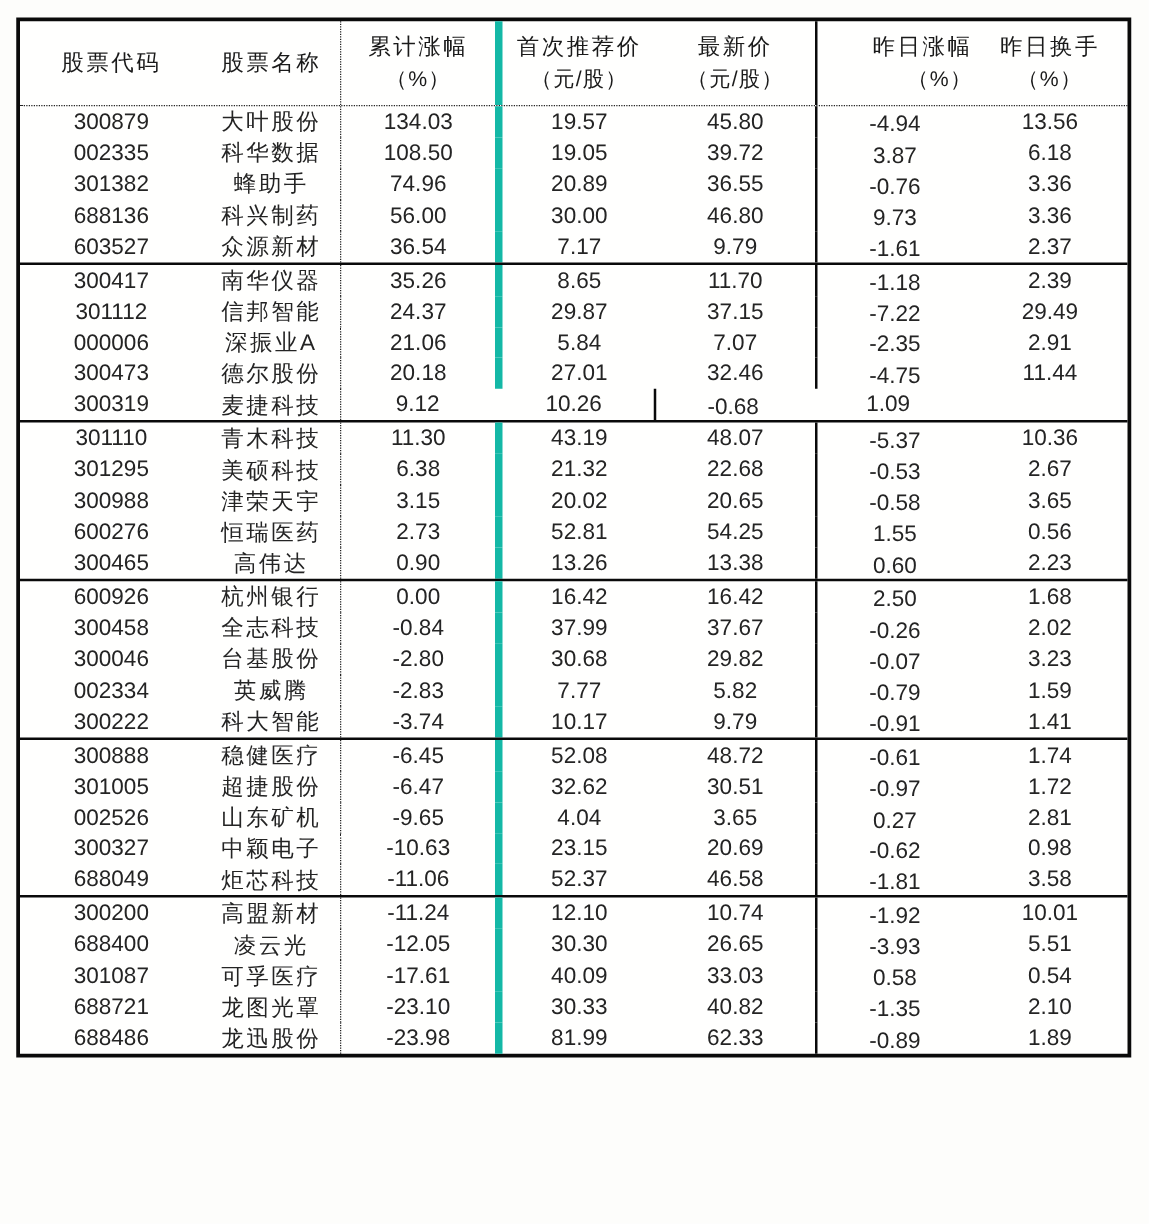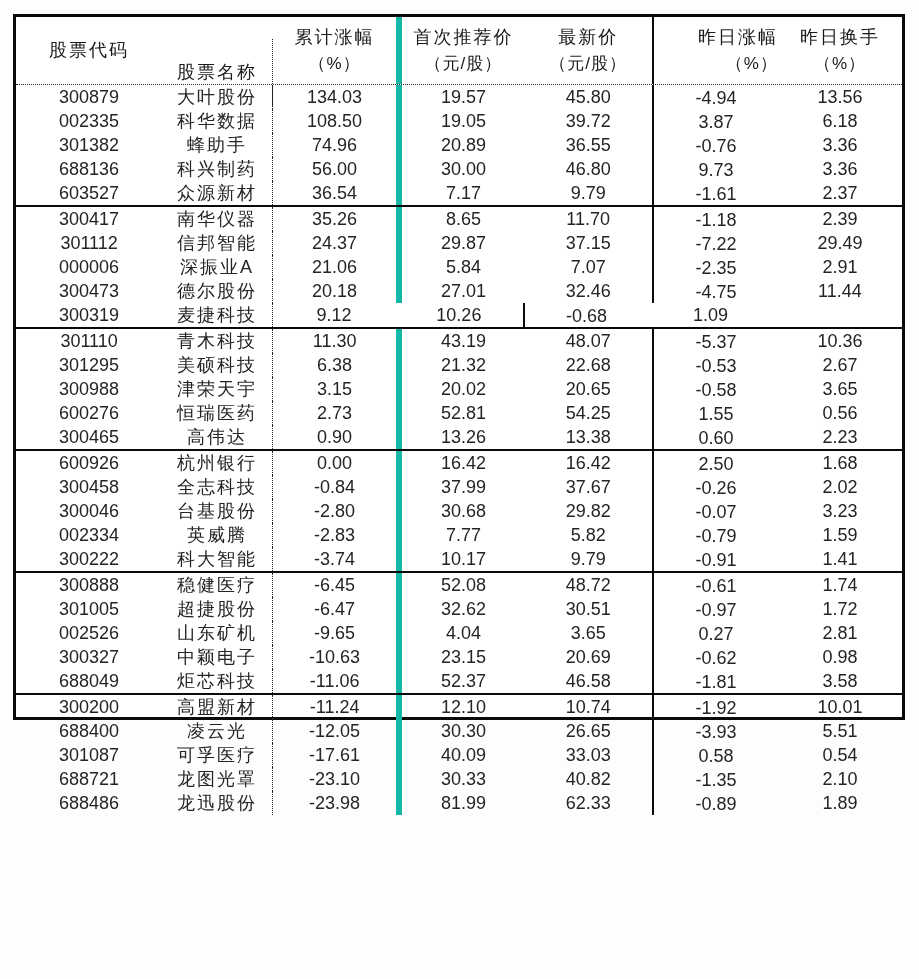--- a/index.html
+++ b/index.html
@@ -7,21 +7,21 @@
   body {
     width: 919px; height: 979px;
     background: #fdfdfb;
     font-family: "Liberation Sans", "DejaVu Sans", sans-serif;
     color: #1e1e1e;
     position: relative;
   }
   .stock-table {
     position: absolute;
     left: 13px; top: 14px;
-    width: 892px; height: 706px;
+    width: 892px; height: 832px;
     border: 3px solid #0a0a0a;
     background: #fffffe;
     display: flex; flex-direction: column;
   }
   .thead {
     display: flex;
     height: 68px;
     border-bottom: 1px dotted #222;
     flex: none;
   }
@@ -46,21 +46,21 @@
     color: #242424;
   }
   
   .c0 { width: 16.5%; }
   .c1 { width: 12.5%; border-right: 1px dotted #222; letter-spacing: 2px; }
   .c2 { width: 14.6%; border-right: 6px solid #14b8a6; }
   .c3 { width: 13.8%; }
   .c4 { width: 14.6%; border-right: 2px solid #0a0a0a; }
   .c5 { width: 14.0%; align-items: flex-end; }
   .c6 { width: 14.0%; }
-  .hcell.c1 { letter-spacing: 2px; margin-top: 22px; }
+  .hcell.c1 { letter-spacing: 2px; }
 </style>
 </head>
 <body>
 
 <div class="stock-table">
   <div class="thead">
       <div class="hcell c0">
         <span>股票代码</span>
       </div>
       <div class="hcell c1">

